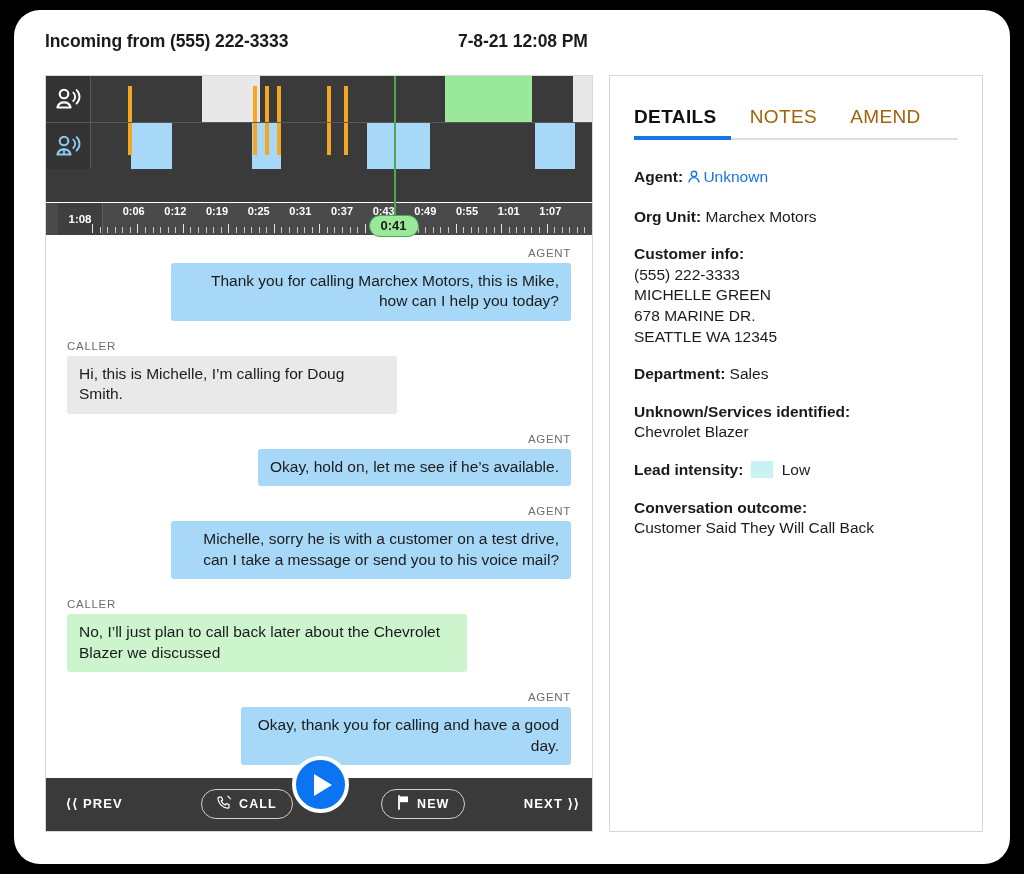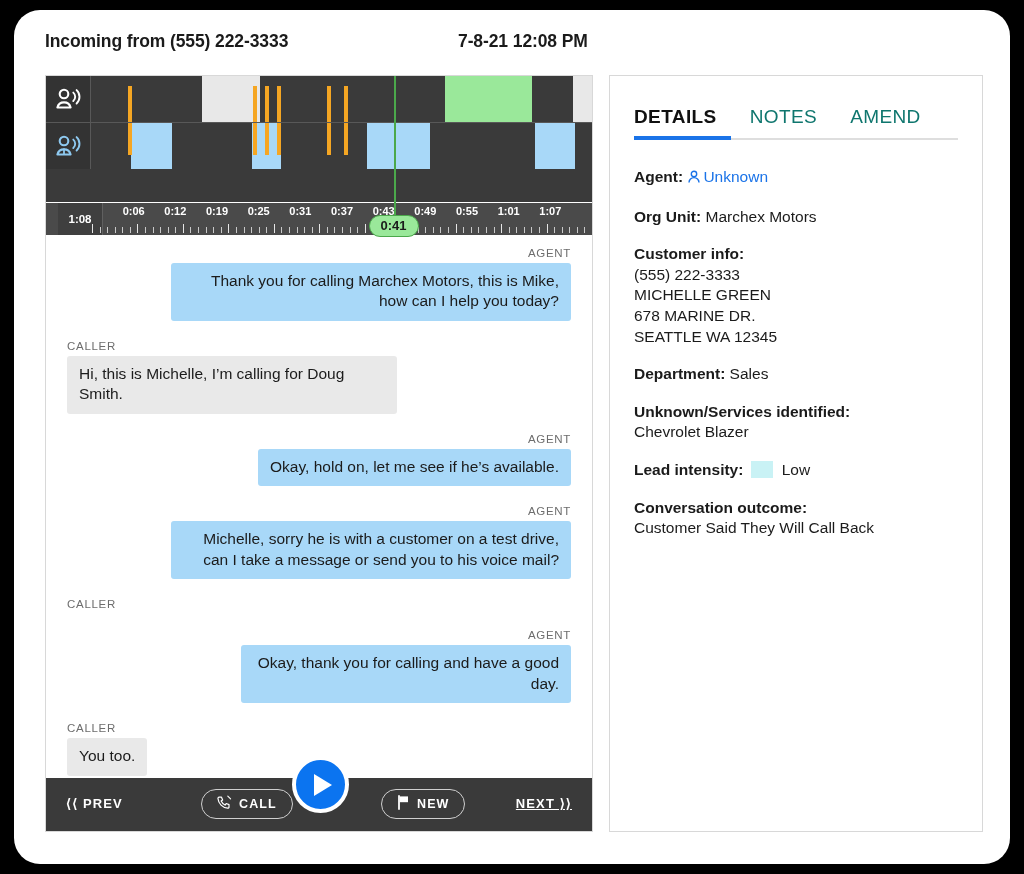--- a/index.html
+++ b/index.html
@@ -238,21 +238,21 @@
     top: 18px;
     font-size: 13px;
     font-weight: bold;
     letter-spacing: 1.1px;
     color: #ffffff;
     background: none; border: none;
     cursor: pointer;
     white-space: nowrap;
   }
   #btn-prev { left: 20px; }
-  #btn-next { right: 20px; text-decoration: underline; }
+  #btn-next { right: 12px; }
   .tb-pill-btn {
     position: absolute;
     top: 11px;
     height: 30px;
     display: flex;
     align-items: center;
     gap: 7px;
     padding: 0 15px;
     border: 1px solid #cfcfcf;
     border-radius: 15px;
@@ -308,21 +308,21 @@
   }
   .tab {
     font-size: 19px;
     font-weight: bold;
     letter-spacing: 0.4px;
     background: none; border: none;
     cursor: pointer;
     padding: 0;
   }
   .tab.active { color: #111111; }
-  .tab.inactive { color: #0f766e; font-weight: normal; }
+  .tab.inactive { color: #a16207; font-weight: normal; }
   #tab-underline {
     position: absolute;
     left: 0;
     bottom: -2px;
     width: 97px;
     height: 4px;
     background: #1a73e8;
   }
   #details-body { margin-top: 27px; }
   .field { margin-bottom: 17px; font-size: 15.5px; color: #1b1b1b; line-height: 1.33; }
@@ -494,21 +494,21 @@
           <div class="tick-major" style="left: 100%;"></div>
         </div>
       <div id="playhead-bubble" style="left: 347.5px; top: 12px;">0:41</div>
     </div>
 
     <div id="transcript">
         <div class="msg-block right"><div class="speaker-label">AGENT</div><div class="bubble agent wide">Thank you for calling Marchex Motors, this is Mike, how can I help you today?</div></div>
         <div class="msg-block left"><div class="speaker-label">CALLER</div><div class="bubble caller">Hi, this is Michelle, I’m calling for Doug Smith.</div></div>
         <div class="msg-block right"><div class="speaker-label">AGENT</div><div class="bubble agent">Okay, hold on, let me see if he’s available.</div></div>
         <div class="msg-block right"><div class="speaker-label">AGENT</div><div class="bubble agent wide">Michelle, sorry he is with a customer on a test drive, can I take a message or send you to his voice mail?</div></div>
-        <div class="msg-block left"><div class="speaker-label">CALLER</div></div>
+        <div class="msg-block left"><div class="speaker-label">CALLER</div><div class="bubble caller-green wide">No, I’ll just plan to call back later about the Chevrolet Blazer we discussed</div></div>
         <div class="msg-block right"><div class="speaker-label">AGENT</div><div class="bubble agent">Okay, thank you for calling and have a good day.</div></div>
         <div class="msg-block left"><div class="speaker-label">CALLER</div><div class="bubble caller">You too.</div></div>
       </div>
 
     <div id="toolbar">
       <button class="tb-text-btn" id="btn-prev">⟨⟨ PREV</button>
 
       <button class="tb-pill-btn" id="btn-call">
         <span>
           <svg width="15" height="15" viewBox="0 0 16 16" aria-hidden="true">

